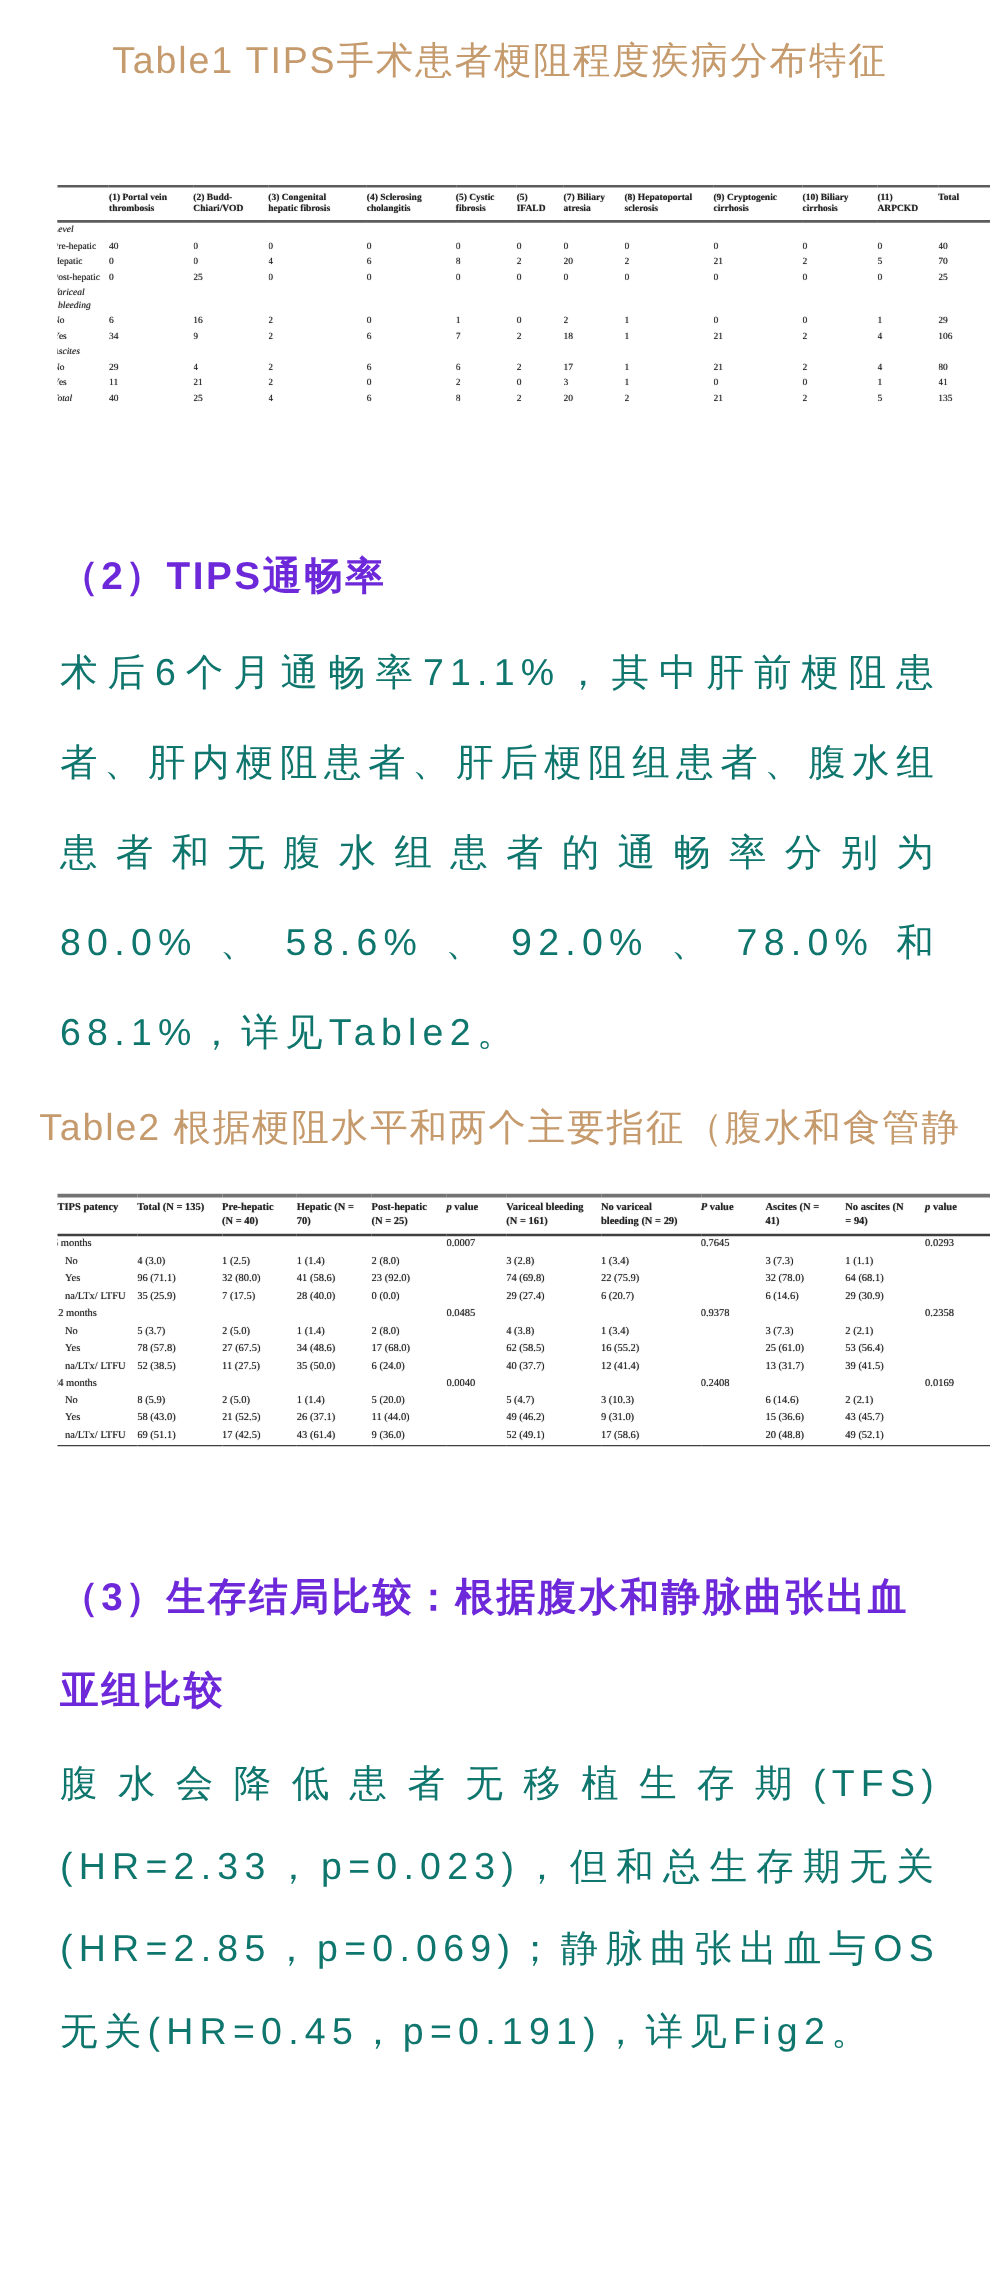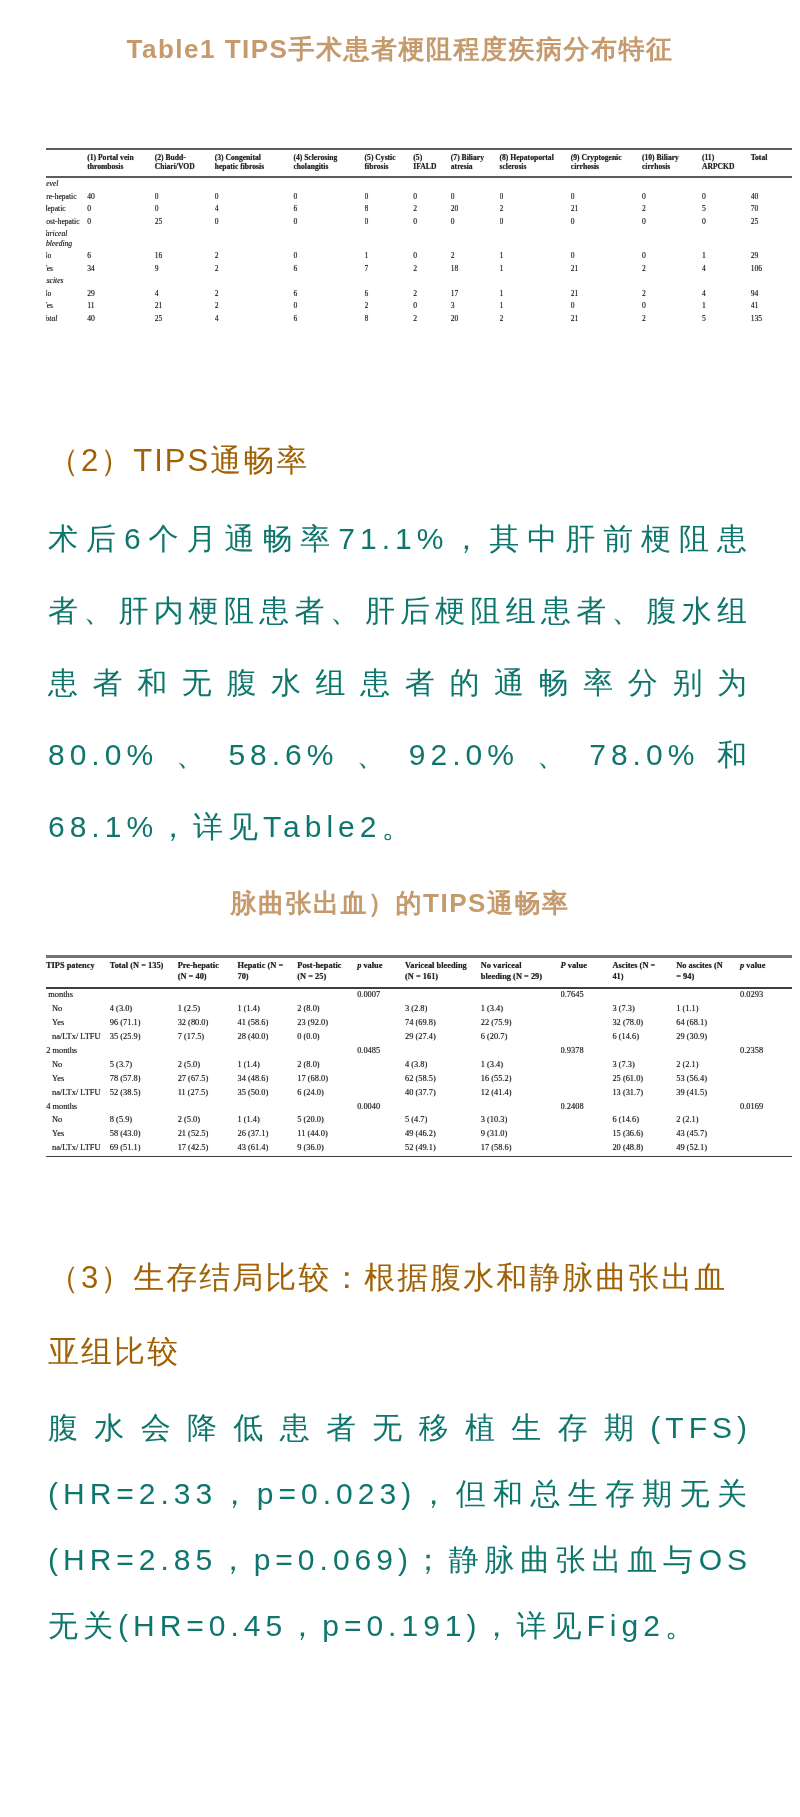--- a/index.html
+++ b/index.html
@@ -1,19 +1,19 @@
 <!DOCTYPE html>
 <html><head>
 <meta charset="utf-8">
 <style>
   html,body{margin:0;padding:0;background:#ffffff;}
   body{width:800px;font-family:"Liberation Sans",sans-serif;overflow-x:hidden;}
 
   .table-title{
-    text-align:center;font-weight:bold;font-size:26px;letter-spacing:1.5px;
+    text-align:center;font-weight:normal;font-size:30px;letter-spacing:1.5px;
     color:#c59a6d;line-height:30px;
   }
   #t1-title{padding-top:34px;}
   #t2-title{margin-top:10px;line-height:60px;}
 
   .sci-wrap{margin:0 8px 0 46px;}
   #table1-wrap{margin-top:84px;}
   #table2-wrap{margin-top:22px;}
 
   table.sci{
@@ -34,21 +34,21 @@
   #table1 thead tr{border-bottom:2px solid #5c5c5c;}
   #table2{font-size:8.4px;line-height:1.3;border-top:3px solid #737373;border-bottom:1.5px solid #3f3f3f;}
   #table2 th{font-size:8.4px;}
   #table2 thead tr{border-bottom:2.5px solid #3f3f3f;}
   td.lbl{padding-left:4px;text-indent:-4px;}
   td.lbl.it{font-style:italic;}
   td.lbl.ind{padding-left:10px;text-indent:-4px;}
   th i{font-style:italic;}
 
   .section-heading{
-    margin:0 48px;color:#a16207;font-weight:normal;
+    margin:0 48px;color:#6d28d9;font-weight:bold;
     font-size:31px;line-height:74px;letter-spacing:2px;
   }
   #s2-heading{margin-top:114px;line-height:44px;}
   #s3-heading{margin-top:84px;}
 
   .body-para{
     margin:0 48px;color:#0f766e;font-size:30px;line-height:72px;
     letter-spacing:5px;text-align:justify;
   }
   #s2-para{margin-top:20px;}
@@ -220,21 +220,21 @@
           <td>4</td>
           <td>2</td>
           <td>6</td>
           <td>6</td>
           <td>2</td>
           <td>17</td>
           <td>1</td>
           <td>21</td>
           <td>2</td>
           <td>4</td>
-          <td>94</td>
+          <td>80</td>
         </tr>
         <tr>
           <td class="lbl">Yes</td>
           <td>11</td>
           <td>21</td>
           <td>2</td>
           <td>0</td>
           <td>2</td>
           <td>0</td>
           <td>3</td>
@@ -260,21 +260,21 @@
           <td>135</td>
         </tr>
       </tbody>
     </table>
 </div>
 
 <div id="s2-heading" class="section-heading">（2）TIPS通畅率</div>
 <div id="s2-para" class="body-para">术后6个月通畅率71.1%，其中肝前梗阻患者、肝内梗阻患者、肝后梗阻组患者、腹水组患者和无腹水组患者的通畅率分别为80.0%、58.6%、92.0%、78.0%和68.1%，详见Table2。</div>
 
 <div id="t2-title" class="table-title">
-  <div>脉曲张出血）的TIPS通畅率</div>
+  <div>Table2 根据梗阻水平和两个主要指征（腹水和食管静</div>
 </div>
 
 <div id="table2-wrap" class="sci-wrap">
   <table id="table2" class="sci">
       <colgroup>
         <col style="width: 8%;">
         <col style="width: 8.5%;">
         <col style="width: 7.5%;">
         <col style="width: 7.5%;">
         <col style="width: 7.5%;">

